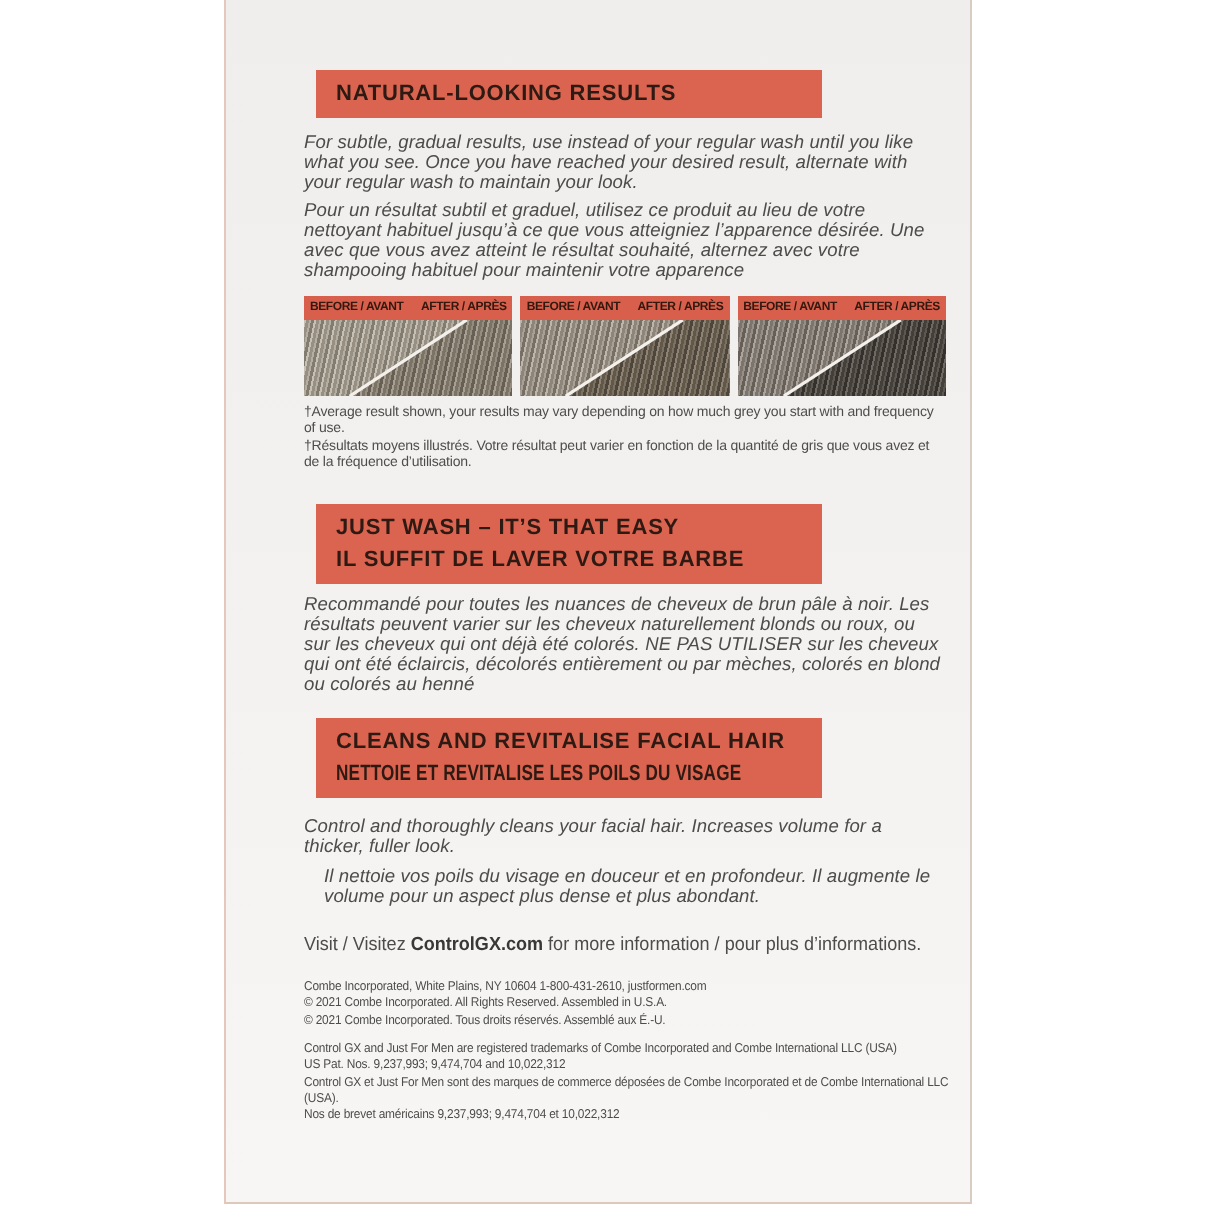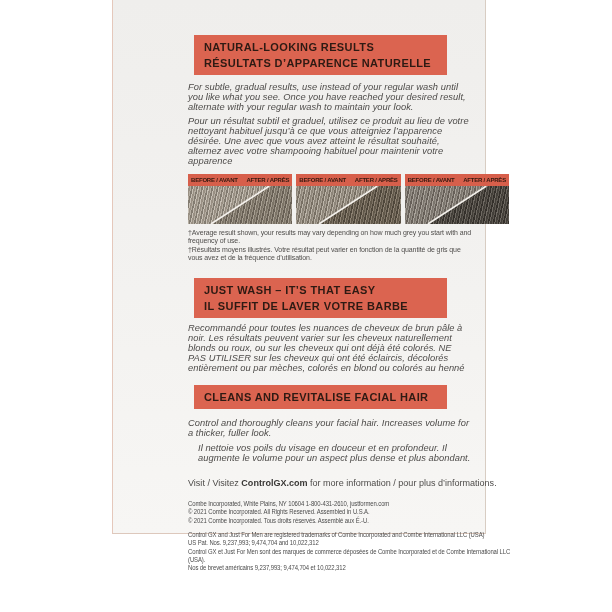--- a/index.html
+++ b/index.html
@@ -3,23 +3,23 @@
 <meta charset="utf-8">
 <title>Control GX Back Panel</title>
 <style>
   * { margin:0; padding:0; box-sizing:border-box; }
   html,body { background:#ffffff; }
   .page {
     position:relative; width:612px; height:612px; background:#ffffff;
     font-family:"Liberation Sans", sans-serif; overflow:hidden;
   }
   .panel {
-    position:absolute; left:112px; top:0; width:374px; height:534px;
+    position:absolute; left:112px; top:0; width:374px; height:602px;
     background:linear-gradient(180deg,#efeeec 0%,#f3f2f0 55%,#f7f6f4 100%);
-    border-left:1px solid #e5c8bb; border-right:1px solid #d8cdc3; border-bottom:1px solid #ddc8bc;padding-left:36px;
+    border-left:1px solid #e5c8bb; border-right:1px solid #d8cdc3; border-bottom:1px solid #ddc8bc;
   }
   .content { padding:35px 13px 0 39px; }
 
   .banner {
     width:253px; margin-left:6px; padding:4px 6px 4px 10px;
     background:#db6450; color:#2e1a13;
     font-weight:bold; font-size:11px; line-height:16px; letter-spacing:0.4px;
   }
   .banner .cond { display:inline-block; white-space:nowrap; transform:scaleX(0.78); transform-origin:0 50%; letter-spacing:0.1px; }
 
@@ -67,21 +67,20 @@
 </style>
 </head>
 <body>
 
 <div class="page">
   <div class="panel">
     <div class="content">
 
       <div class="banner b1">
         <div>NATURAL-LOOKING RESULTS</div>
-        <div>RÉSULTATS D’APPARENCE NATURELLE</div>
       </div>
       <p class="body en">For subtle, gradual results, use instead of your regular wash until you like what you see. Once you have reached your desired result, alternate with your regular wash to maintain your look.</p>
       <p class="body fr">Pour un résultat subtil et graduel, utilisez ce produit au lieu de votre nettoyant habituel jusqu’à ce que vous atteigniez l’apparence désirée. Une avec que vous avez atteint le résultat souhaité, alternez avec votre shampooing habituel pour maintenir votre apparence</p>
 
       <div class="ba-row">
         <div class="ba-swatch s1">
           <div class="ba-bar">
             <span>BEFORE / AVANT</span>
             <span>AFTER / APRÈS</span>
           </div>
@@ -125,20 +124,21 @@
       <p class="footnote fr">†Résultats moyens illustrés. Votre résultat peut varier en fonction de la quantité de gris que vous avez et de la fréquence d’utilisation.</p>
 
       <div class="banner b2">
         <div>JUST WASH – IT’S THAT EASY</div>
         <div>IL SUFFIT DE LAVER VOTRE BARBE</div>
       </div>
       <p class="body fr2">Recommandé pour toutes les nuances de cheveux de brun pâle à noir. Les résultats peuvent varier sur les cheveux naturellement blonds ou roux, ou sur les cheveux qui ont déjà été colorés. NE PAS UTILISER sur les cheveux qui ont été éclaircis, décolorés entièrement ou par mèches, colorés en blond ou colorés au henné</p>
 
       <div class="banner b3">
         <div>CLEANS AND REVITALISE FACIAL HAIR</div>
+        <div><span class="cond">NETTOIE ET REVITALISE LES POILS DU VISAGE</span></div>
       </div>
       <p class="body en3">Control and thoroughly cleans your facial hair. Increases volume for a thicker, fuller look.</p>
       <p class="body fr3">Il nettoie vos poils du visage en douceur et en profondeur. Il augmente le volume pour un aspect plus dense et plus abondant.</p>
 
       <p class="visit"><span>Visit / Visitez </span><span class="site">ControlGX.com</span><span> for more information / pour plus d’informations.</span></p>
 
       <div class="fineprint g1">
         <div>Combe Incorporated, White Plains, NY 10604   1-800-431-2610, justformen.com</div>
         <div>© 2021 Combe Incorporated. All Rights Reserved. Assembled in U.S.A.</div>
         <div>© 2021 Combe Incorporated. Tous droits réservés. Assemblé aux É.-U.</div>

